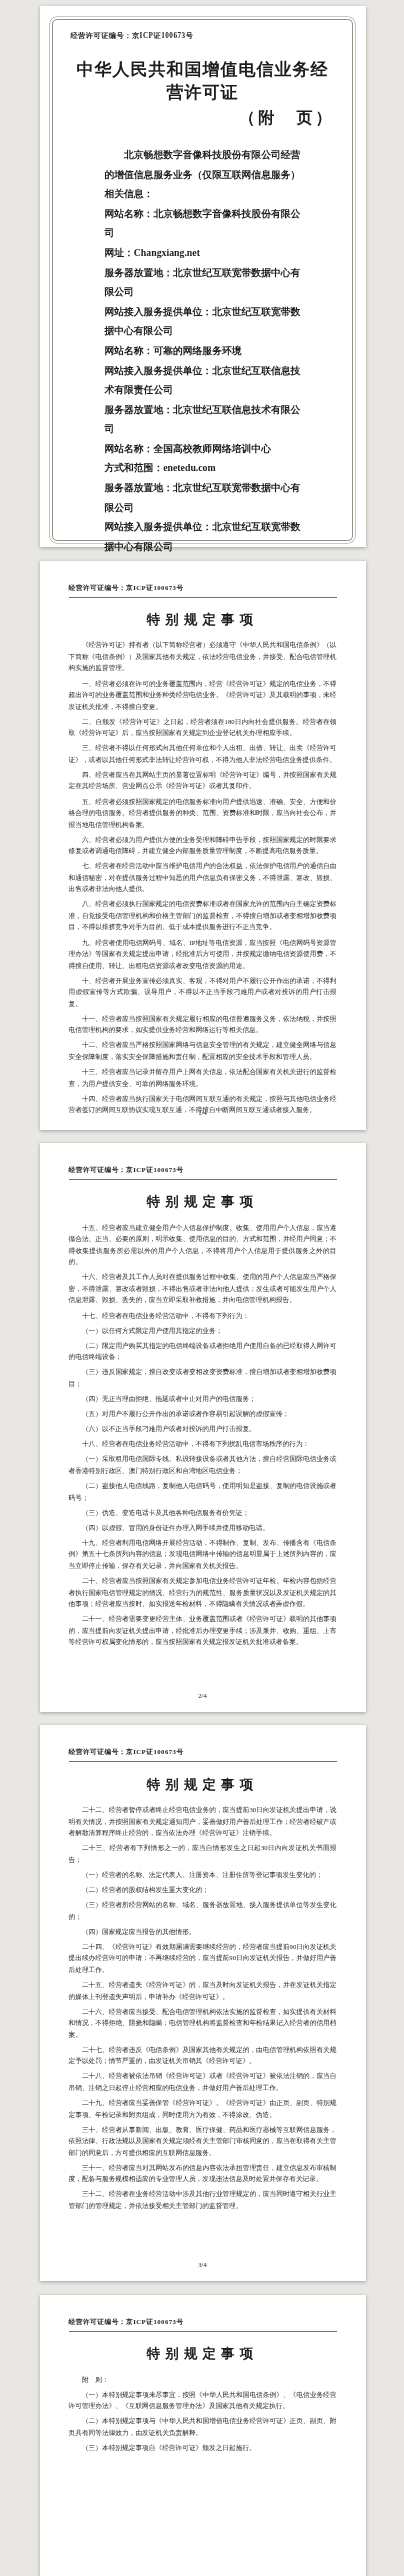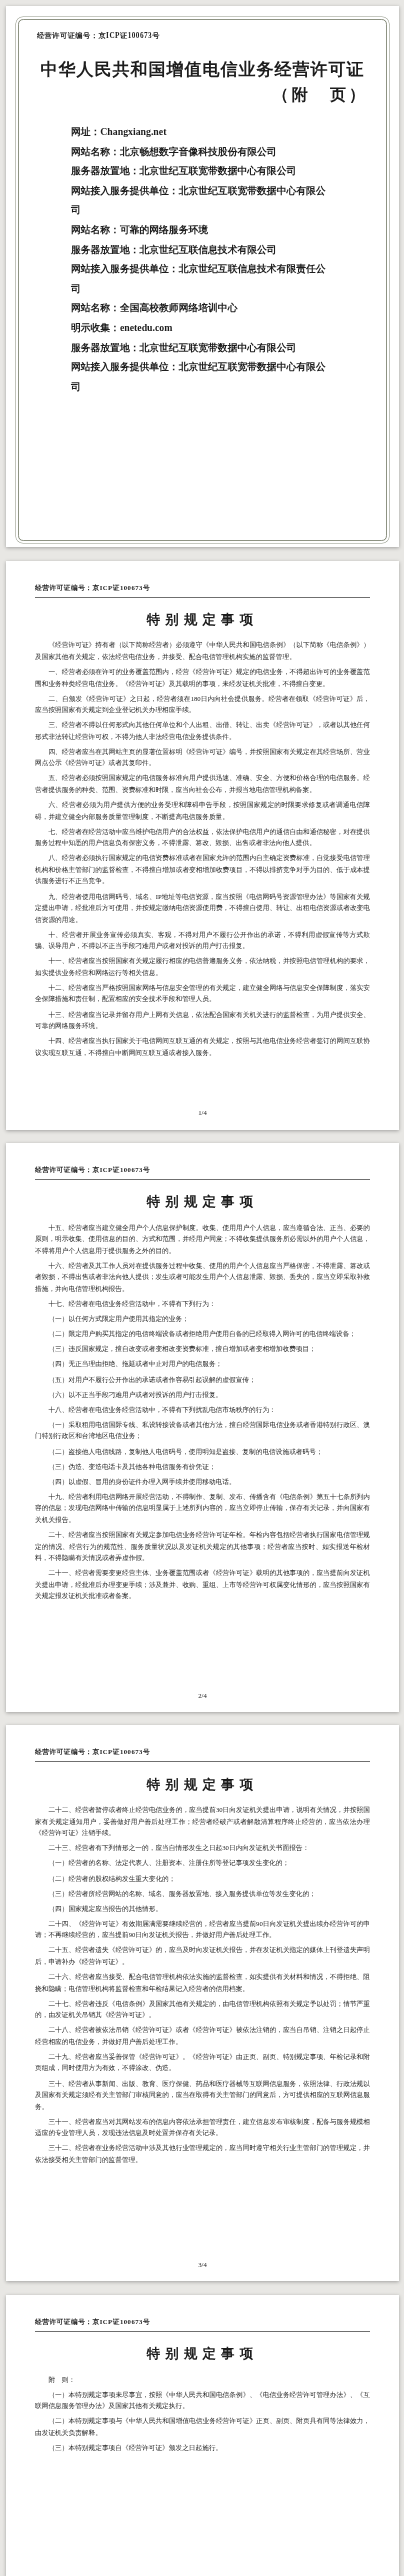--- a/index.html
+++ b/index.html
@@ -4,21 +4,21 @@
 <style>
   html, body { margin: 0; padding: 0; }
   body {
     width: 405px; height: 2873px; overflow: hidden; box-sizing: border-box;
     padding-top: 6.2px;
     background: #e8e7e4;
     font-family: "Liberation Serif", "DejaVu Serif", serif;
     color: #1d1d1d;
   }
   .page {
-    width: 393px; margin: 0 auto 13.4px; background: #ffffff;
+    width: 326px; margin: 0 auto 13.4px; background: #ffffff;
     box-shadow: 0 1px 3.6px rgba(0,0,0,.30), 0 0 0.5px rgba(0,0,0,.25);
     position: relative; box-sizing: border-box;
   }
   
   .cover { height: 541px; padding: 9.3px; }
   .frame {
     height: 100%; box-sizing: border-box; margin: 3.1px;
     border: 1px solid #8e9383; border-radius: 5.2px;
     box-shadow: 0 0 0 2.1px #ffffff, 0 0 0 2.6px #8e9383;
     padding: 11.3px 17.5px;
@@ -56,31 +56,32 @@
 </style>
 </head>
 <body>
 
 <section class="page cover">
   <div class="frame">
     <div class="lic-no"><span>经营许可证编号：</span><span>京ICP证100673号</span></div>
     <h1 class="cover-title">中华人民共和国增值电信业务经营许可证</h1>
     <div class="cover-sub">（附　页）</div>
     <div class="cover-body">
+      <p class="cover-intro">北京畅想数字音像科技股份有限公司经营的增值信息服务业务（仅限互联网信息服务）相关信息：</p>
       <div>
 
-      <p class="cover-line">网址：Changxiang.net</p>
-          <p class="cover-line">网站名称：北京畅想数字音像科技股份有限公司</p>
+      <p class="cover-line">网站名称：北京畅想数字音像科技股份有限公司</p>
+          <p class="cover-line">网址：Changxiang.net</p>
           <p class="cover-line">服务器放置地：北京世纪互联宽带数据中心有限公司</p>
           <p class="cover-line">网站接入服务提供单位：北京世纪互联宽带数据中心有限公司</p>
           <p class="cover-line">网站名称：可靠的网络服务环境</p>
+          <p class="cover-line">网站接入服务提供单位：北京世纪互联信息技术有限责任公司</p>
           <p class="cover-line">服务器放置地：北京世纪互联信息技术有限公司</p>
-          <p class="cover-line">网站接入服务提供单位：北京世纪互联信息技术有限责任公司</p>
           <p class="cover-line">网站名称：全国高校教师网络培训中心</p>
-          <p class="cover-line">明示收集：enetedu.com</p>
+          <p class="cover-line">方式和范围：enetedu.com</p>
           <p class="cover-line">服务器放置地：北京世纪互联宽带数据中心有限公司</p>
           <p class="cover-line">网站接入服务提供单位：北京世纪互联宽带数据中心有限公司</p>
         </div>
     </div>
   </div>
 </section>
 
 <section class="page doc">
   <div class="doc-head"><span>经营许可证编号：</span><span>京ICP证100673号</span></div>
   <h2 class="doc-title">特别规定事项</h2>

